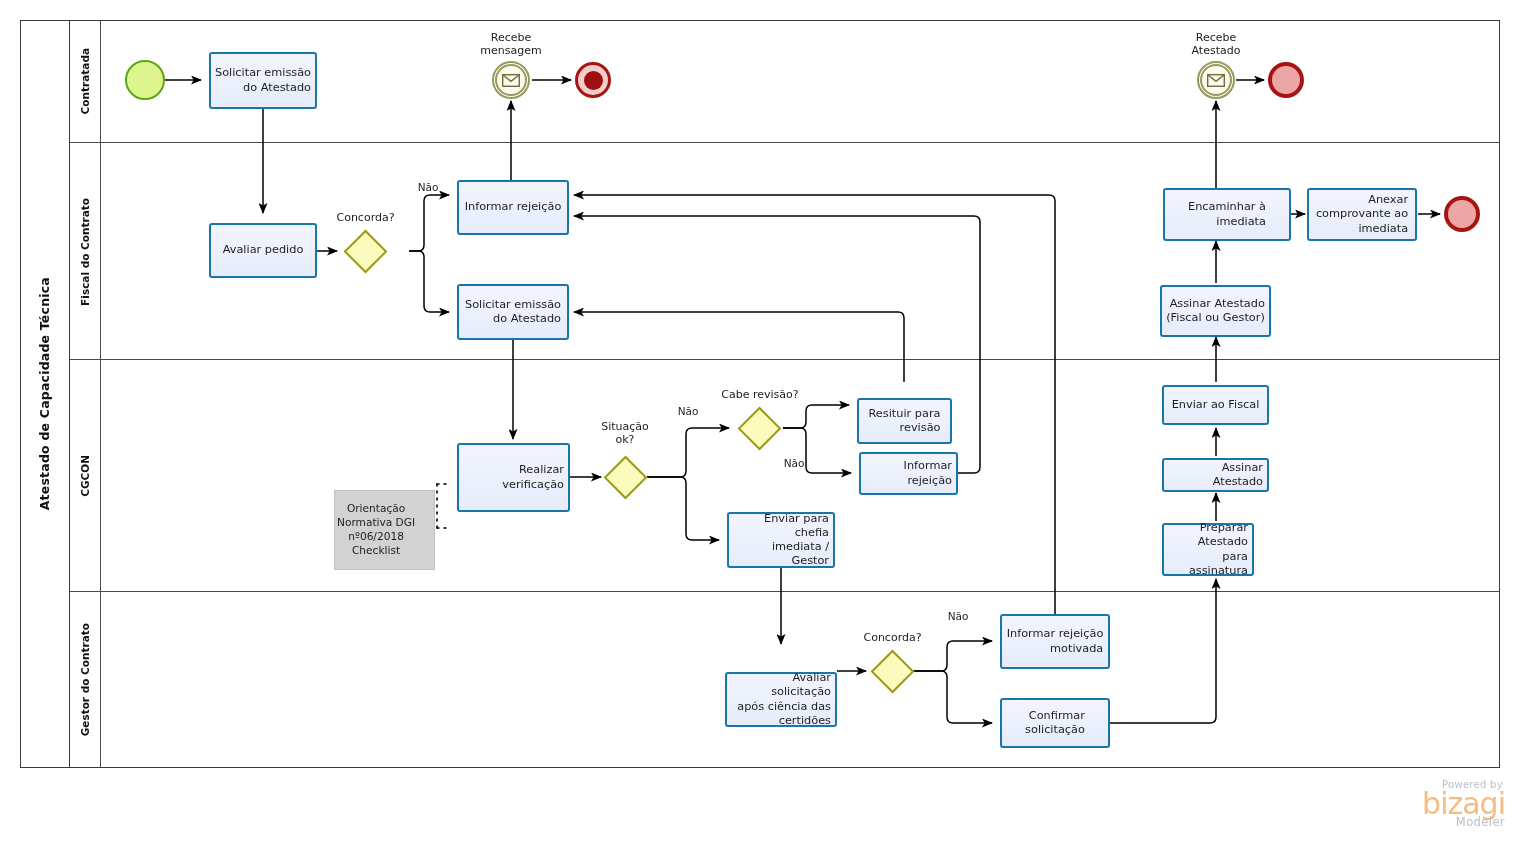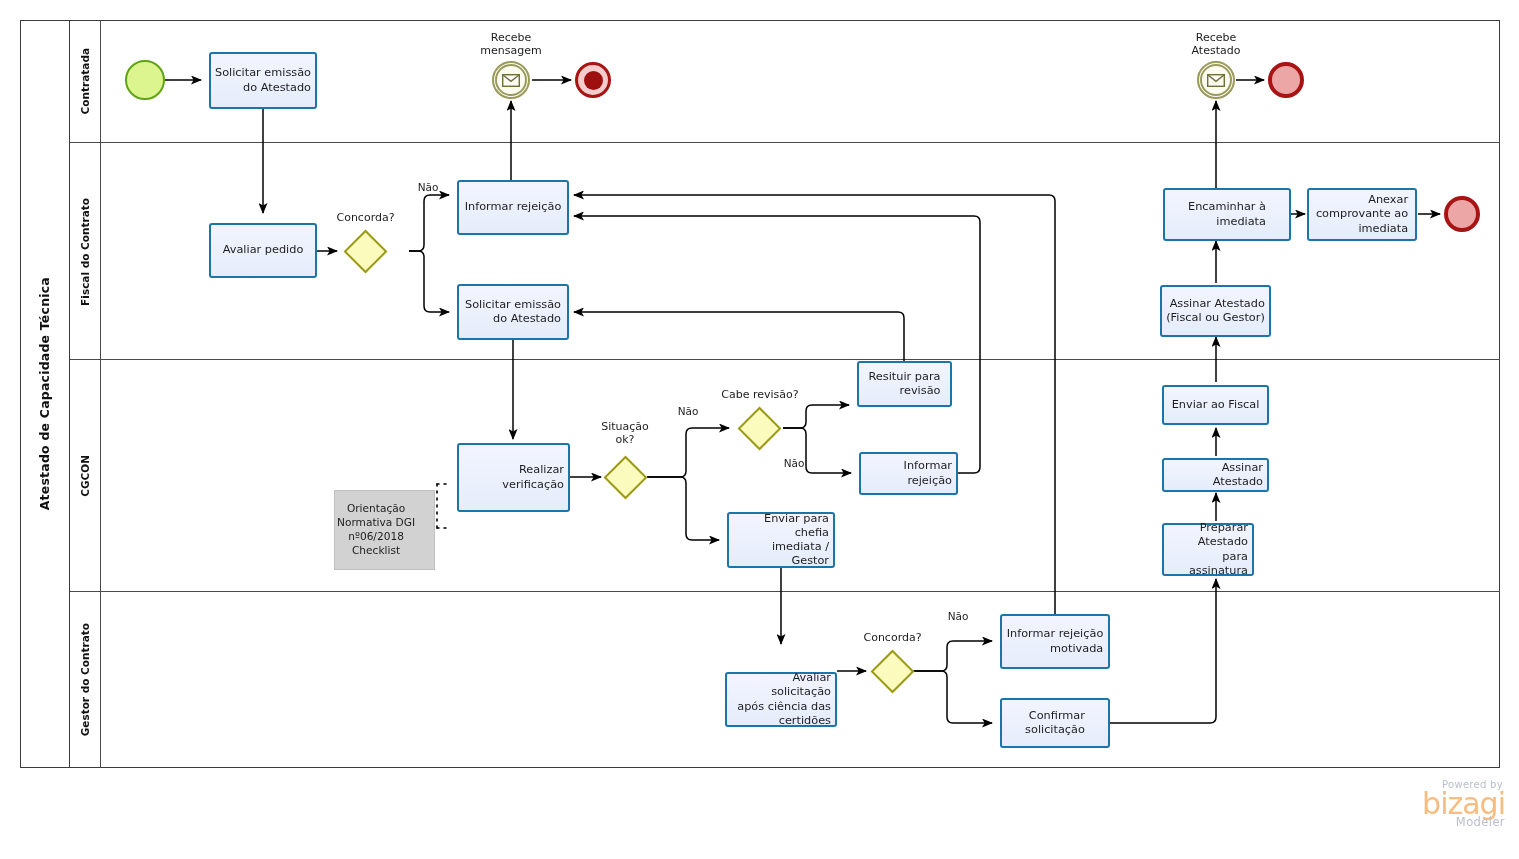--- a/index.html
+++ b/index.html
@@ -223,21 +223,21 @@
       <div>do Atestado</div>
     </div>
   </div>
 
   <div class="task" style="left:457px;top:443px;width:113px;height:69px;padding-left:11px;">
     <div>
         <div>Realizar verificação</div>
       </div>
   </div>
 
-  <div class="task" style="left:857px;top:361px;width:95px;height:46px;">
+  <div class="task" style="left:857px;top:398px;width:95px;height:46px;">
     <div>
       <div>Resituir para</div>
       <div>revisão</div>
     </div>
   </div>
 
   <div class="task" style="left:859px;top:452px;width:99px;height:43px;">
     <div>
         <div>Informar rejeição</div>
       </div>

